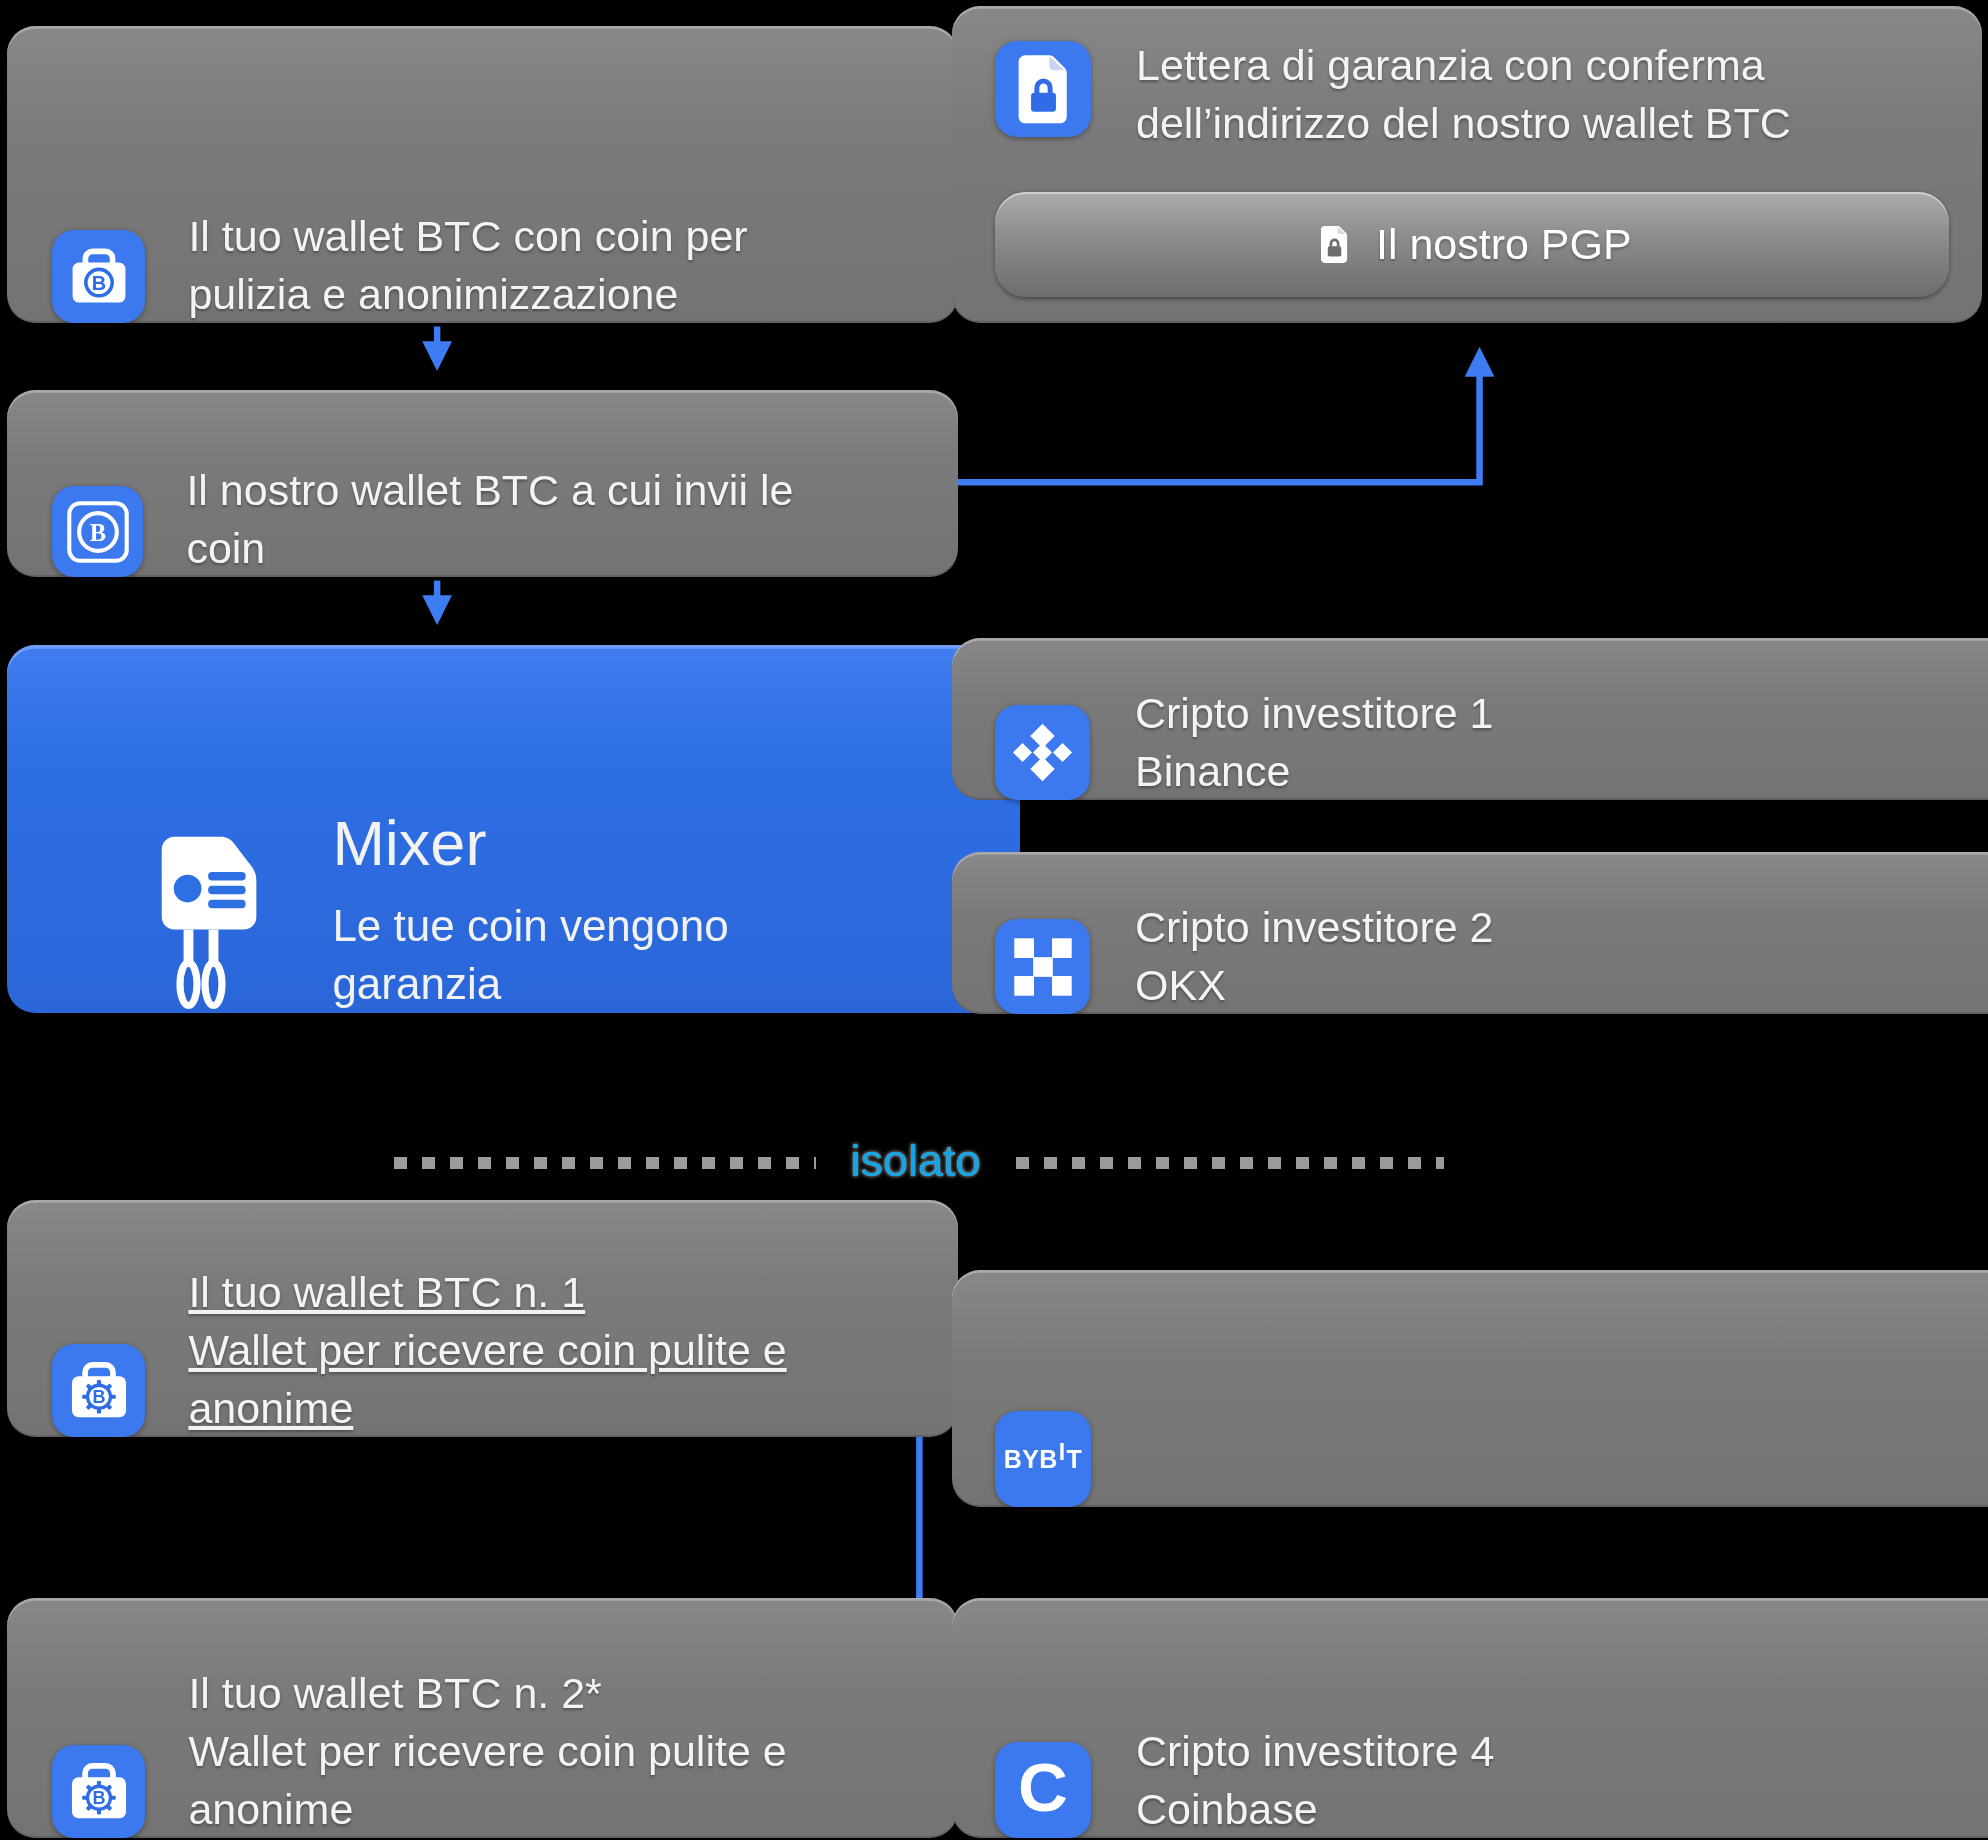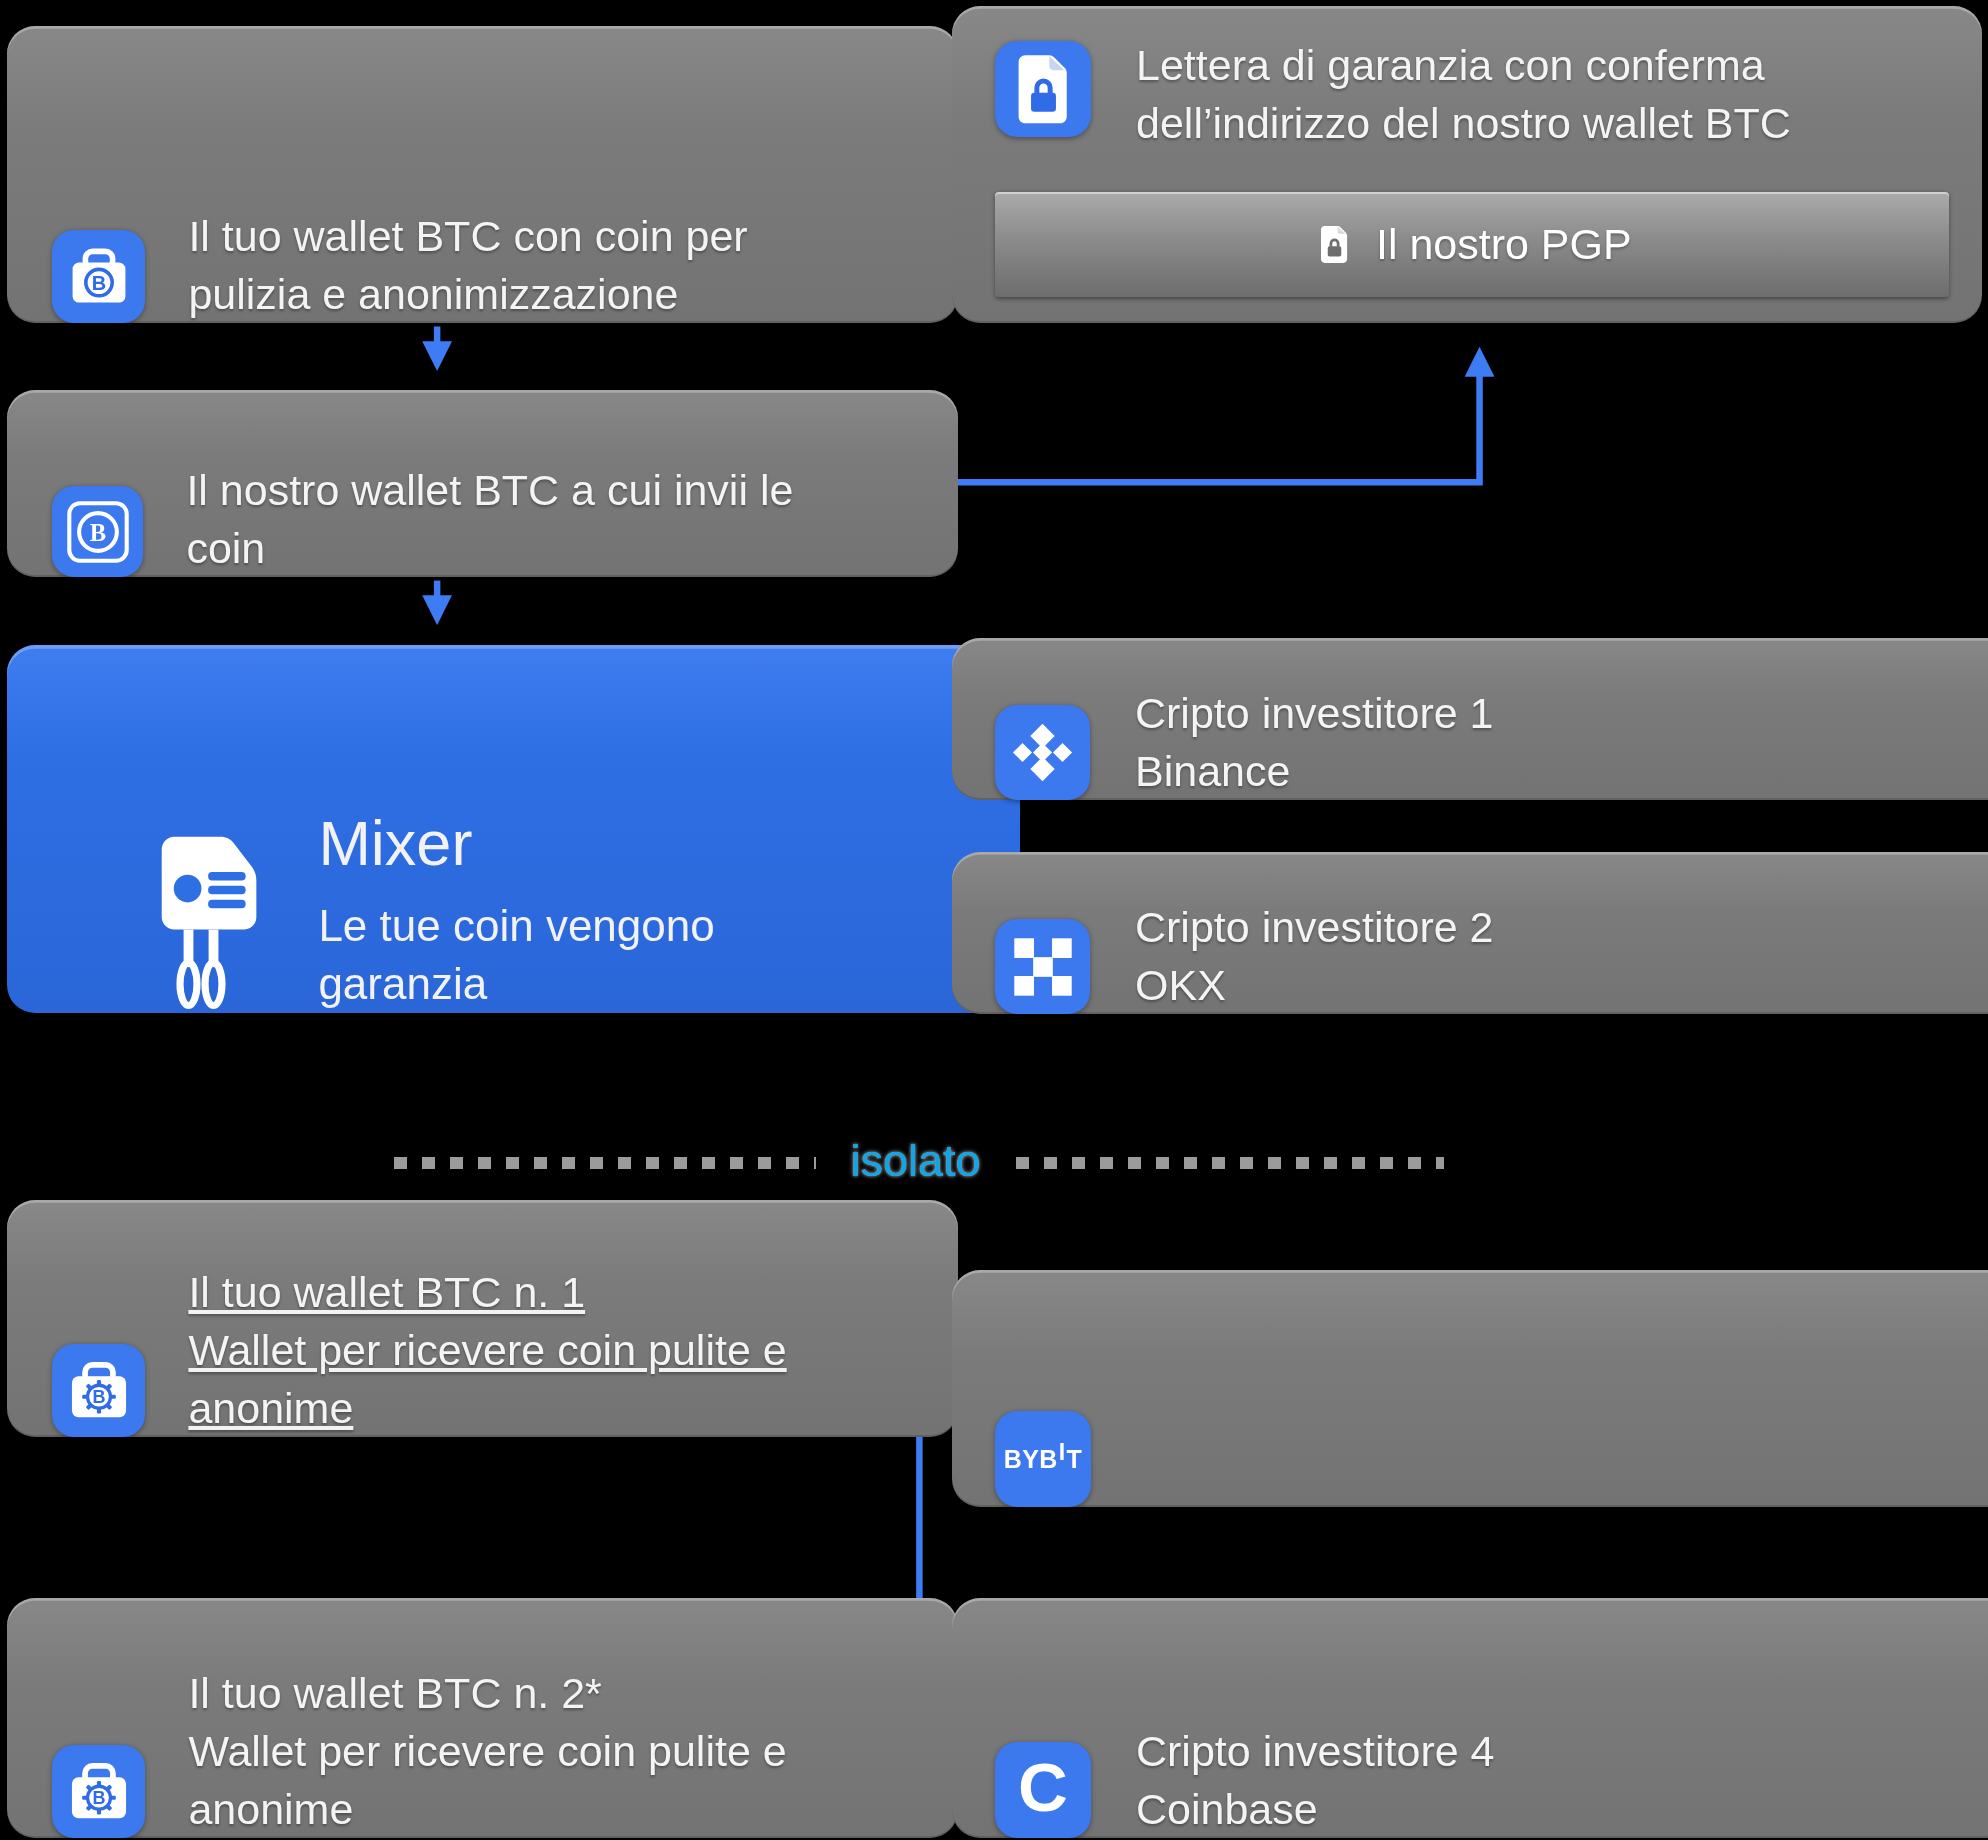--- a/index.html
+++ b/index.html
@@ -24,21 +24,21 @@
     flex:0 0 auto;border-radius:22px;background:#3c78ee;
     display:flex;align-items:center;justify-content:center;
     box-shadow:0 1.9px 5.6px rgba(0,0,0,.35);
   }
   .tile svg{display:block;}
   .row-pad{padding:0 37px 0 45px;gap:43px;}
   .rrow-pad{padding:0 37px 0 43px;gap:45px;}
   .two-line .ntext div{white-space:nowrap;}
   
   .pgp-btn{
-    position:absolute;left:43px;bottom:26px;height:105px;border-radius:4px;
+    position:absolute;left:43px;bottom:26px;height:105px;border-radius:31px;
     background:linear-gradient(180deg,#ababab 0%,#8b8b8b 45%,#6d6d6d 100%);
     box-shadow:inset 0 1.9px 0 rgba(255,255,255,.45), 0 1.9px 4.6px rgba(0,0,0,.4);
     display:flex;align-items:center;justify-content:center;gap:18.6px;
     cursor:pointer;
   }
   .pgp-btn .blabel{font-size:43px;color:#fff;text-shadow:0 1.9px 2.8px rgba(0,0,0,.3);}
   
   .mixer-text .mtitle{font-size:63px;line-height:69px;margin-bottom:18.6px;}
   .mixer-text .msub{font-size:44px;line-height:58px;width:445px;}
   
@@ -176,21 +176,21 @@
 
   <div class="node row-pad" style="left:7.4px;top:390px;width:869px;height:187px;">
     <div class="tile" style="width:91px;height:91px;">
       <svg width="82" height="82" viewBox="0 0 88 88">
           <use href="#sym-seal"></use>
         </svg>
     </div>
     <div class="ntext" style="width:696px;">Il nostro wallet BTC a cui invii le coin</div>
   </div>
 
-  <div class="node blue" style="left:7.4px;top:645px;width:869px;height:368px;padding-left:144px;gap:42px;">
+  <div class="node blue" style="left:7.4px;top:645px;width:869px;height:368px;padding-left:144px;gap:56px;">
     <svg width="125" height="190" viewBox="0 0 135 205">
         <use href="#sym-mixer"></use>
       </svg>
     <div class="mixer-text">
       <div class="mtitle">Mixer</div>
       <div class="msub">Le tue coin vengono garanzia</div>
     </div>
   </div>
 
   <div class="node rrow-pad two-line" style="left:952px;top:638px;width:1030px;height:162px;">

